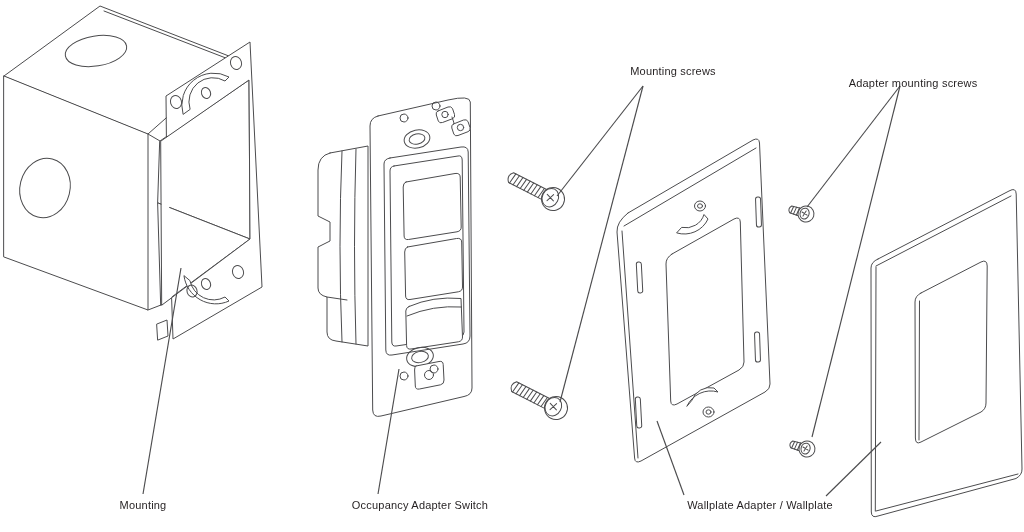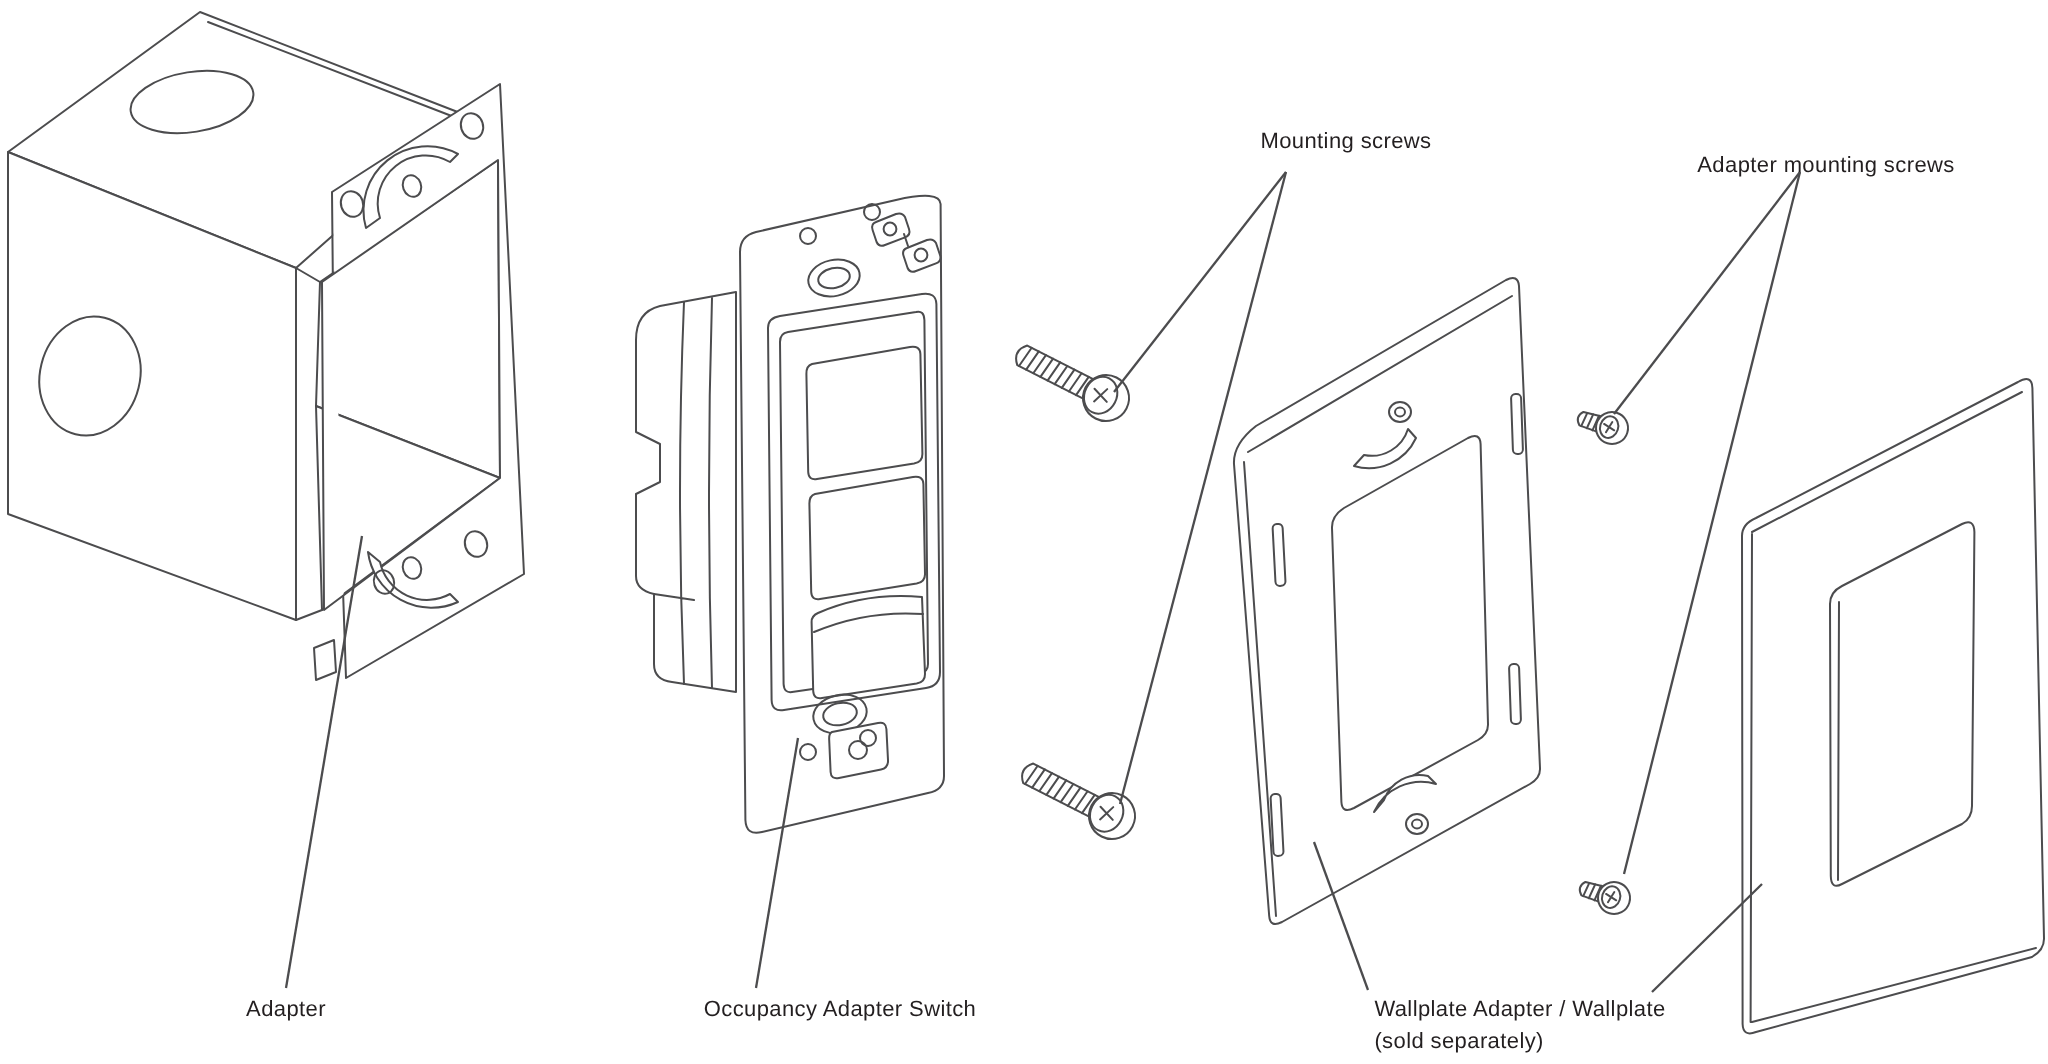--- a/index.html
+++ b/index.html
@@ -138,20 +138,19 @@
     <path class="leader" d="M399,369 L378,494"></path>
     <path class="leader" d="M657,421 L684,495"></path>
     <path class="leader" d="M881,442 L826,496"></path>
   </g>
 </svg>
 
 <div class="lbl" style="left:673px;top:64px;">Mounting screws</div>
 
 <div class="lbl" style="left:913px;top:64px;margin-top:12px;">Adapter mounting screws</div>
 
-<div class="lbl" style="left:143px;top:498px;">Adapter</div>
+<div class="lbl" style="left:143px;top:498px;">Mounting</div>
 
 <div class="lbl" style="left:420px;top:498px;">Occupancy Adapter Switch</div>
 
 <div class="lbl" style="left:760px;top:498px;">
   <span>Wallplate Adapter / Wallplate</span>
-  <span>(sold separately)</span>
 </div>
 
 </body></html>

